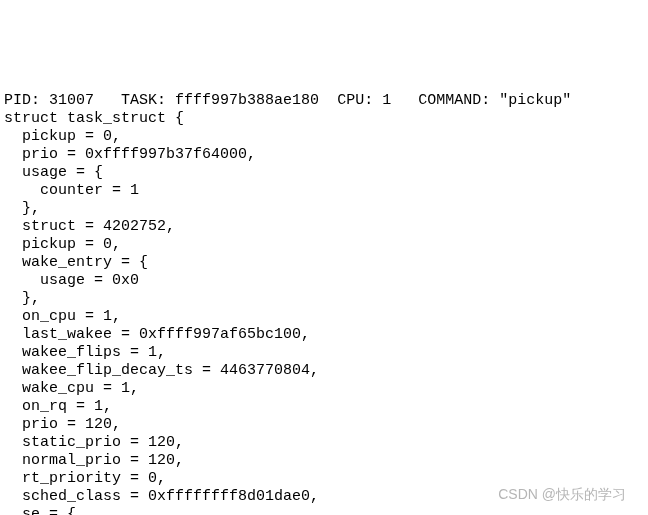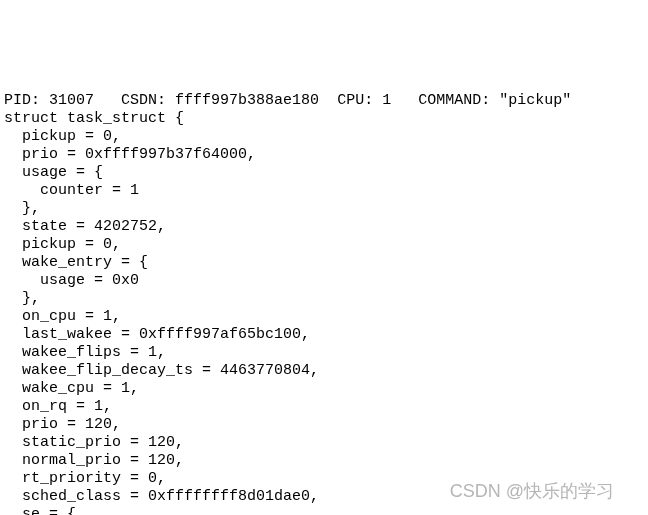--- a/index.html
+++ b/index.html
@@ -17,42 +17,42 @@
       color: #000000;
       white-space: pre;
       overflow: hidden;
       position: relative;
     }
     .terminal-output {
       padding: 2px 4px;
     }
     .watermark {
       position: absolute;
-      right: 34px;
+      right: 22px;
       bottom: 12px;
       color: rgba(120, 120, 120, 0.55);
       font-family: Arial, sans-serif;
-      font-size: 18px;
+      font-size: 14px;
       pointer-events: none;
     }
   </style>
 </head>
 <body>
 
 
 
 <div class="terminal-output">
-<span><span>PID:</span> <span>31007</span>   <span>CSDN:</span> <span>ffff997b388ae180</span>  <span>CPU:</span> <span>1</span>   <span>COMMAND:</span> <span>"pickup"</span></span>
+<span><span>PID:</span> <span>31007</span>   <span>TASK:</span> <span>ffff997b388ae180</span>  <span>CPU:</span> <span>1</span>   <span>COMMAND:</span> <span>"pickup"</span></span>
 <span>struct task_struct {</span>
 <span>  pickup = 0,</span>
 <span>  prio = 0xffff997b37f64000,</span>
 <span>  usage = {</span>
 <span>    counter = 1</span>
 <span>  },</span>
-<span>  state = 4202752,</span>
+<span>  struct = 4202752,</span>
 <span>  pickup = 0,</span>
 <span>  wake_entry = {</span>
 <span>    usage = 0x0</span>
 <span>  },</span>
 <span>  on_cpu = 1,</span>
 <span>  last_wakee = 0xffff997af65bc100,</span>
 <span>  wakee_flips = 1,</span>
 <span>  wakee_flip_decay_ts = 4463770804,</span>
 <span>  wake_cpu = 1,</span>
 <span>  on_rq = 1,</span>

